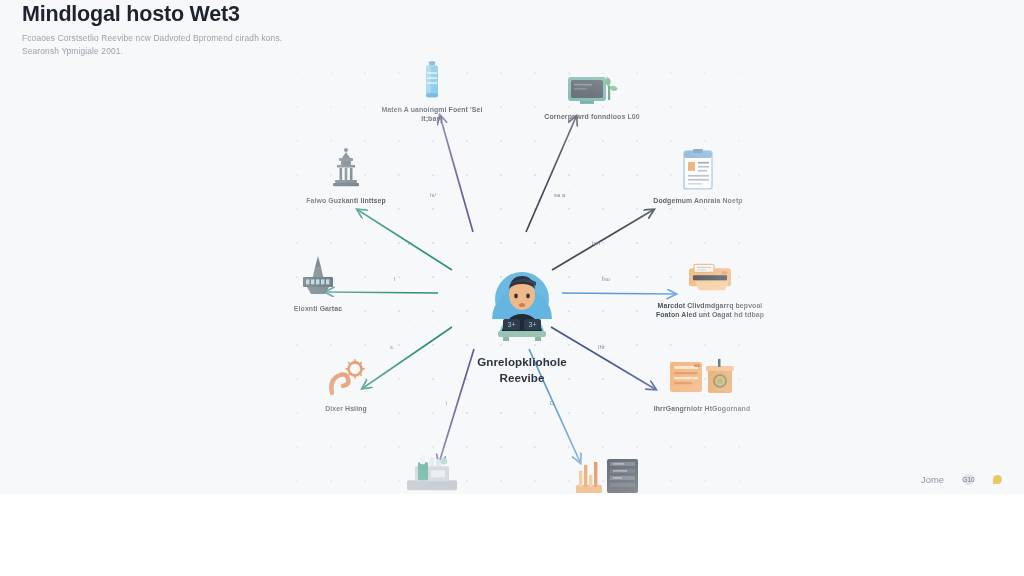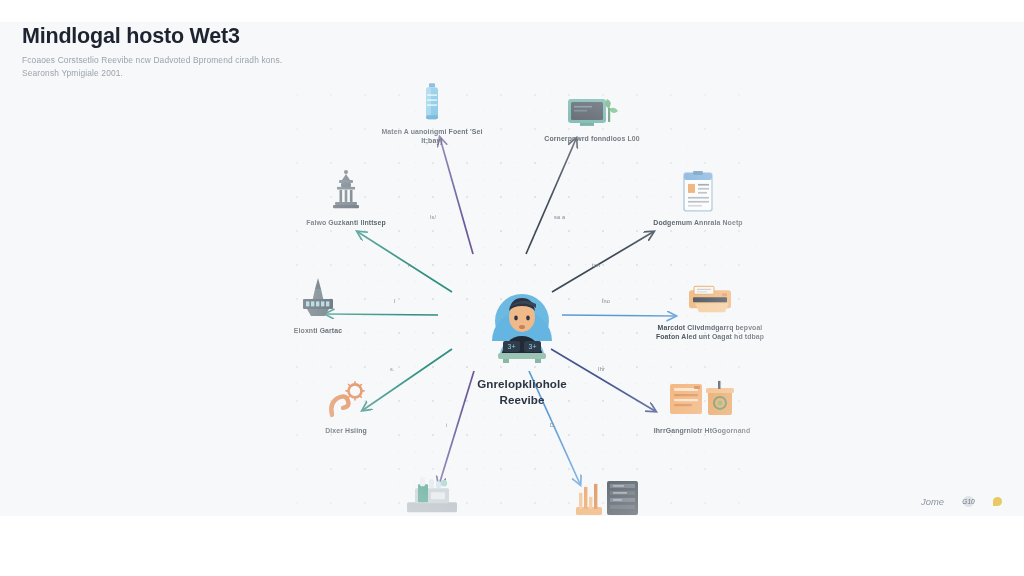--- a/index.html
+++ b/index.html
@@ -12,21 +12,20 @@
     background: #ffffff;
     font-family: "Liberation Sans", sans-serif;
     overflow: hidden;
   }
   #page {
     position: relative;
     width: 1024px;
     height: 512px;
     background: #f7f8f9;
     overflow: hidden;
-    margin-top: 22px;
   }
   
   .bottom-band {
     position: absolute;
     left: 0; bottom: 0;
     width: 1024px; height: 18px;
     background: #ffffff;
   }
 
   
@@ -145,21 +144,20 @@
   
   .footer {
     position: absolute;
     right: 22px; bottom: 27px;
     display: flex;
     align-items: center;
     gap: 19px;
     font-size: 9.4px;
     color: #8d96a1;
     filter: blur(0.45px);
-    font-style: italic;
   }
   .footer .badge {
     display: inline-flex;
     align-items: center;
     justify-content: center;
     width: 11px; height: 11px;
     border-radius: 50%;
     background: #dfe3e8;
     color: #6d7681;
     font-size: 6.5px;

